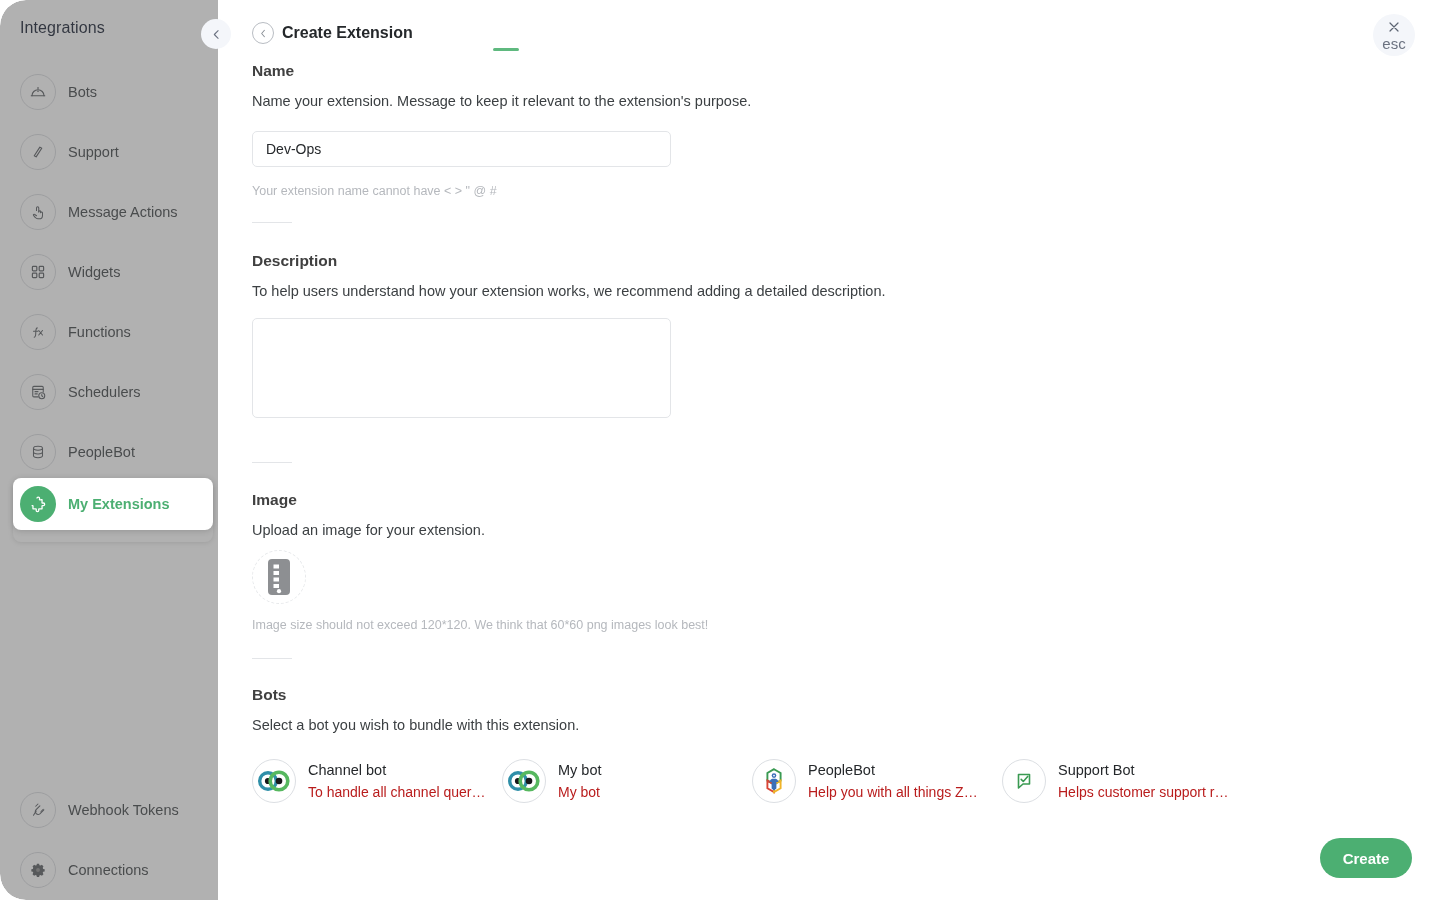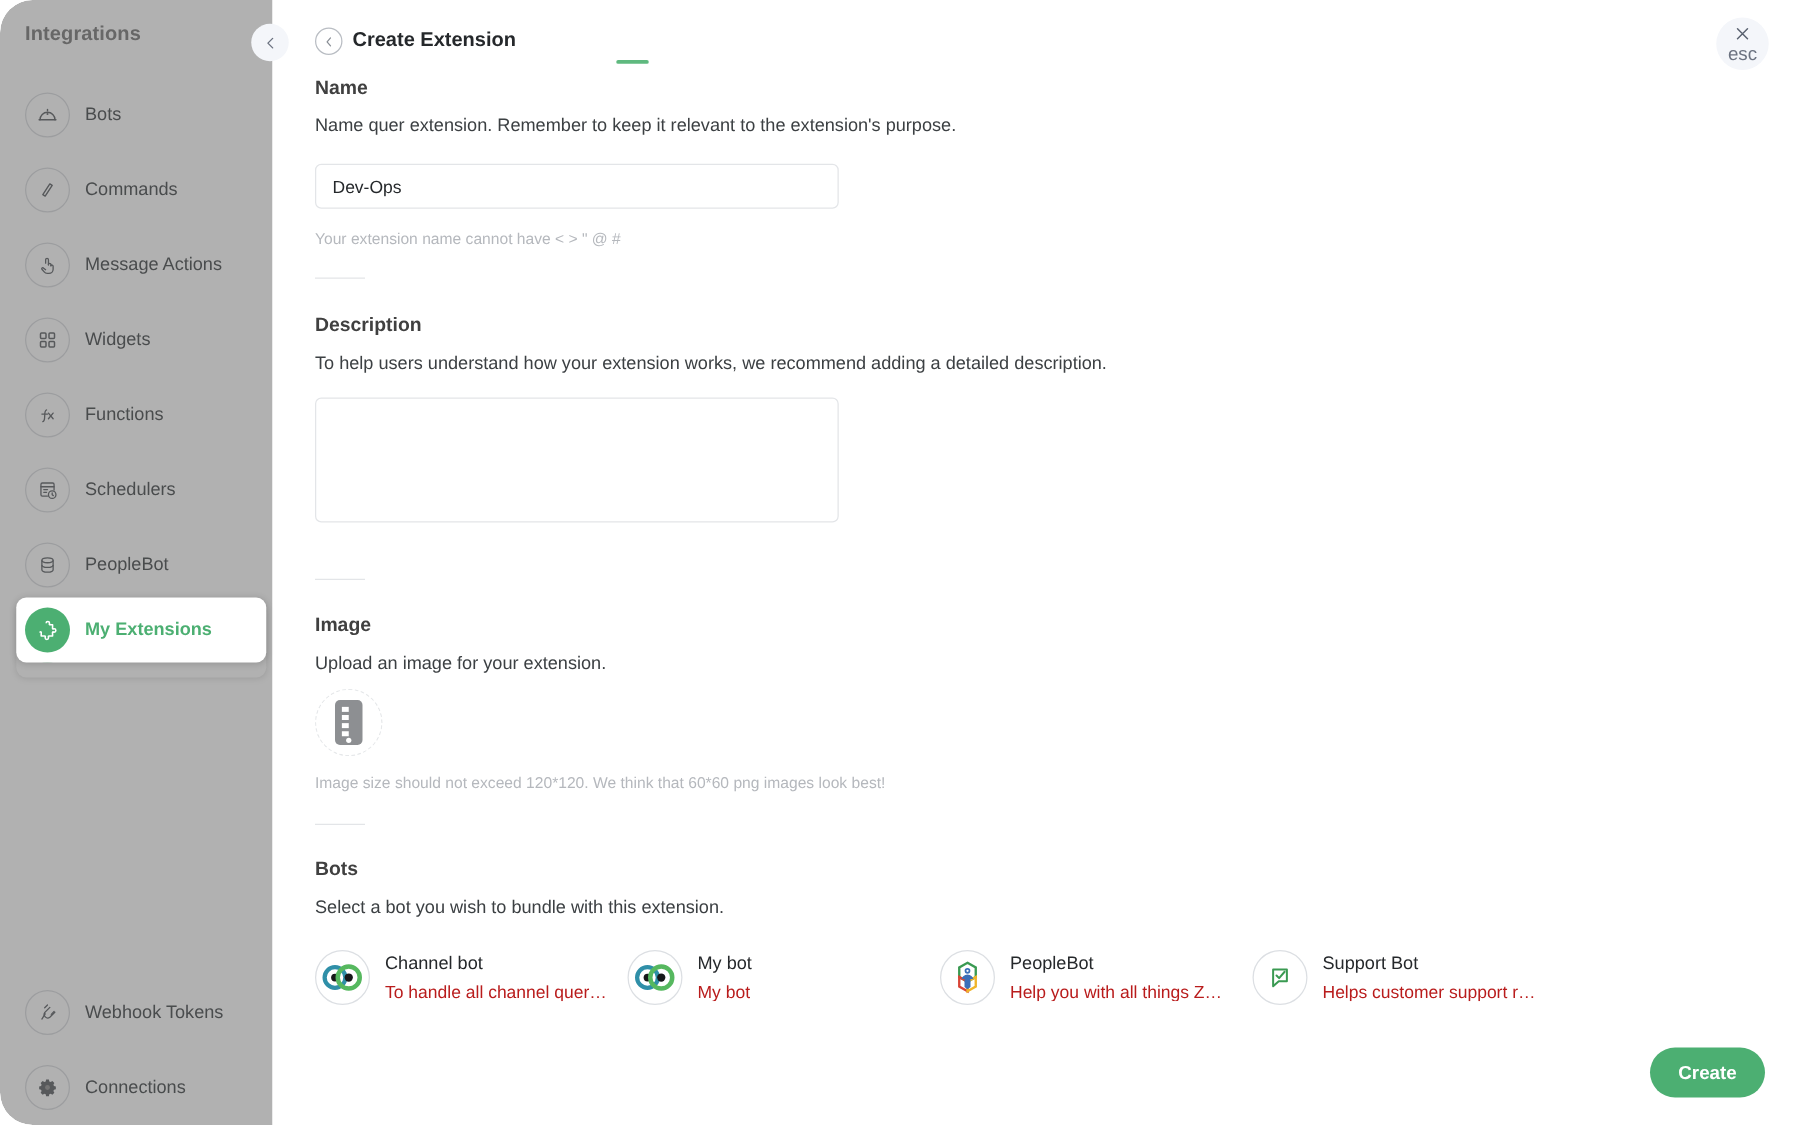--- a/index.html
+++ b/index.html
@@ -22,22 +22,22 @@
     position: absolute;
     left: 0; top: 0;
     width: 218px; height: 900px;
     background: #ffffff;
     border-radius: 26px 0 0 26px;
     overflow: hidden;
   }
   .sidebar-title {
     position: absolute;
     left: 20px; top: 19px;
-    font-size: 16px; font-weight: bold;
-    color: #737373;
+    font-size: 16px; font-weight: normal;
+    color: #0f172a;
     letter-spacing: .1px;
   }
   .nav-list { position: absolute; left: 0; top: 62px; width: 218px; }
   .nav-item {
     position: relative;
     display: flex; align-items: center;
     height: 60px;
     padding-left: 20px;
     cursor: pointer;
   }
@@ -243,21 +243,21 @@
         </span>
         <span class="nav-label">Bots</span>
       </div>
 
       <div class="nav-item">
         <span class="ico-circle">
           <svg width="18" height="18" viewBox="0 0 24 24" fill="none" stroke="#55595e" stroke-width="1.5" stroke-linejoin="round">
             <path d="M14.5 5.5 L17 7 L9.5 18.5 L7 17 Z"></path>
           </svg>
         </span>
-        <span class="nav-label">Commands</span>
+        <span class="nav-label">Support</span>
       </div>
 
       <div class="nav-item">
         <span class="ico-circle">
           <svg width="18" height="18" viewBox="0 0 24 24" fill="none" stroke="#55595e" stroke-width="1.4" stroke-linecap="round" stroke-linejoin="round">
             <path d="M10 10V6.5a1.5 1.5 0 0 1 3 0V12"></path>
             <path d="M13 11.5a1.3 1.3 0 0 1 2.6 0V13"></path>
             <path d="M15.6 12.6a1.3 1.3 0 0 1 2.4.7v3.2a4.5 4.5 0 0 1-4.5 4.5h-1.8a4 4 0 0 1-3.2-1.6L6 16.5c-.6-.9.6-2 1.5-1.4L10 17"></path>
           </svg>
         </span>
@@ -378,21 +378,21 @@
       <svg width="16" height="16" viewBox="0 0 24 24" fill="none" stroke="#5c6472" stroke-width="1.8" stroke-linecap="round">
         <path d="M6 6 18 18M18 6 6 18"></path>
       </svg>
       <span class="esc-text">esc</span>
     </div>
 
     <div class="content">
 
       <div>
         <div class="sec-title">Name</div>
-        <div class="sec-desc">Name quer extension. Remember to keep it relevant to the extension's purpose.</div>
+        <div class="sec-desc">Name your extension. Message to keep it relevant to the extension's purpose.</div>
         <div style="margin-top:22px;">
           <input class="text-input" type="text" value="Dev-Ops" style="">
         </div>
         <div class="hint" style="margin-top:17px;">Your extension name cannot have &lt; &gt; " @ #</div>
       </div>
 
       <div class="divider" style="margin-top:24px;"></div>
 
       <div style="margin-top:29px;">
         <div class="sec-title">Description</div>

